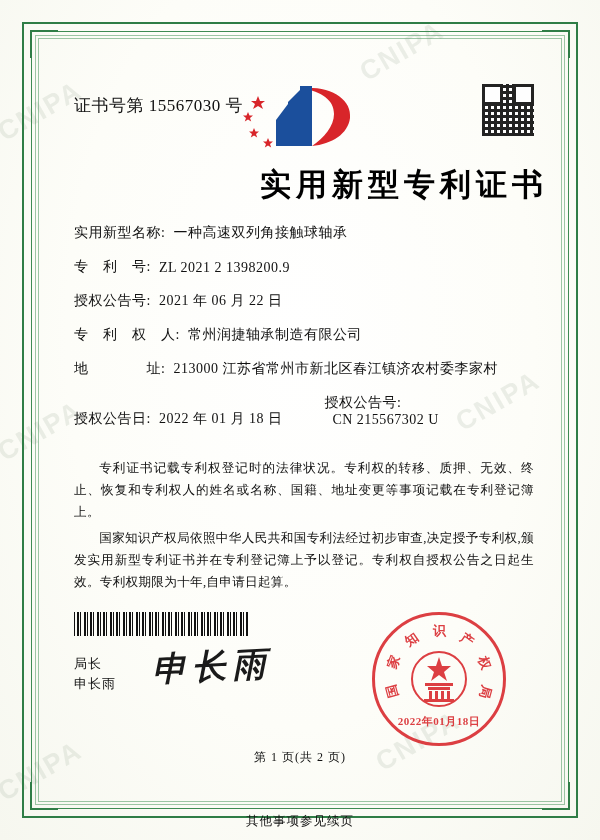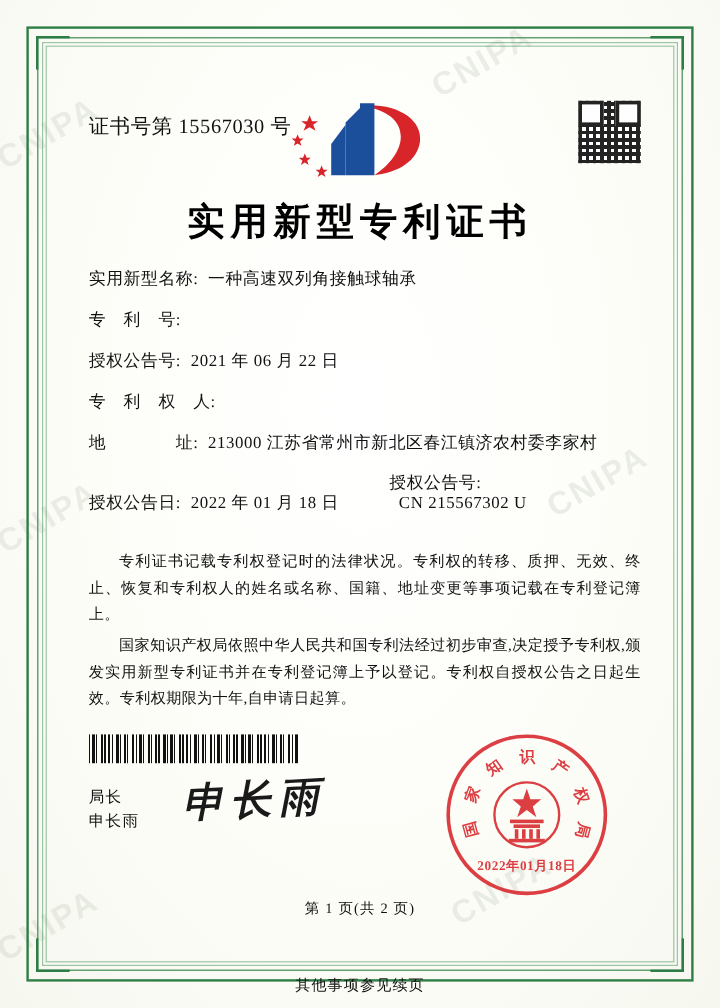--- a/index.html
+++ b/index.html
@@ -108,21 +108,21 @@
     border: 3px solid #111;
     background: #fff;
   }
   .qr::before { left: 0; top: 0; }
   .qr::after  { right: 0; top: 0; }
 
   .title {
     position: absolute;
     left: 0; right: 0;
     top: 112px;
-    text-align: center;
+    text-align: right;
     font-size: 31px;
     font-weight: 700;
     letter-spacing: 5px;
     color: #000;
     font-family: "DejaVu Serif", serif;
   }
 
   .fields {
     position: absolute;
     left: 22px;
@@ -312,27 +312,29 @@
 
     <div class="title">实用新型专利证书</div>
 
     <div class="fields">
       <div class="field-row">
         <span class="field-label">实用新型名称:</span>
         <span class="field-value">一种高速双列角接触球轴承</span>
       </div>
       <div class="field-row">
         <span class="field-label">专　利　号:</span>
+        <span class="field-value">ZL 2021 2 1398200.9</span>
       </div>
       <div class="field-row">
         <span class="field-label">授权公告号:</span>
         <span class="field-value">2021 年 06 月 22 日</span>
       </div>
       <div class="field-row">
         <span class="field-label">专　利　权　人:</span>
+        <span class="field-value">常州润捷轴承制造有限公司</span>
       </div>
       <div class="field-row">
         <span class="field-label">地　　　　址:</span>
         <span class="field-value">213000 江苏省常州市新北区春江镇济农村委李家村</span>
       </div>
       <div class="field-row split">
         <span class="field-label">授权公告日:</span>
         <span class="field-value">2022 年 01 月 18 日</span>
         <span class="field-sec">
           <span class="field-label">授权公告号:</span>

